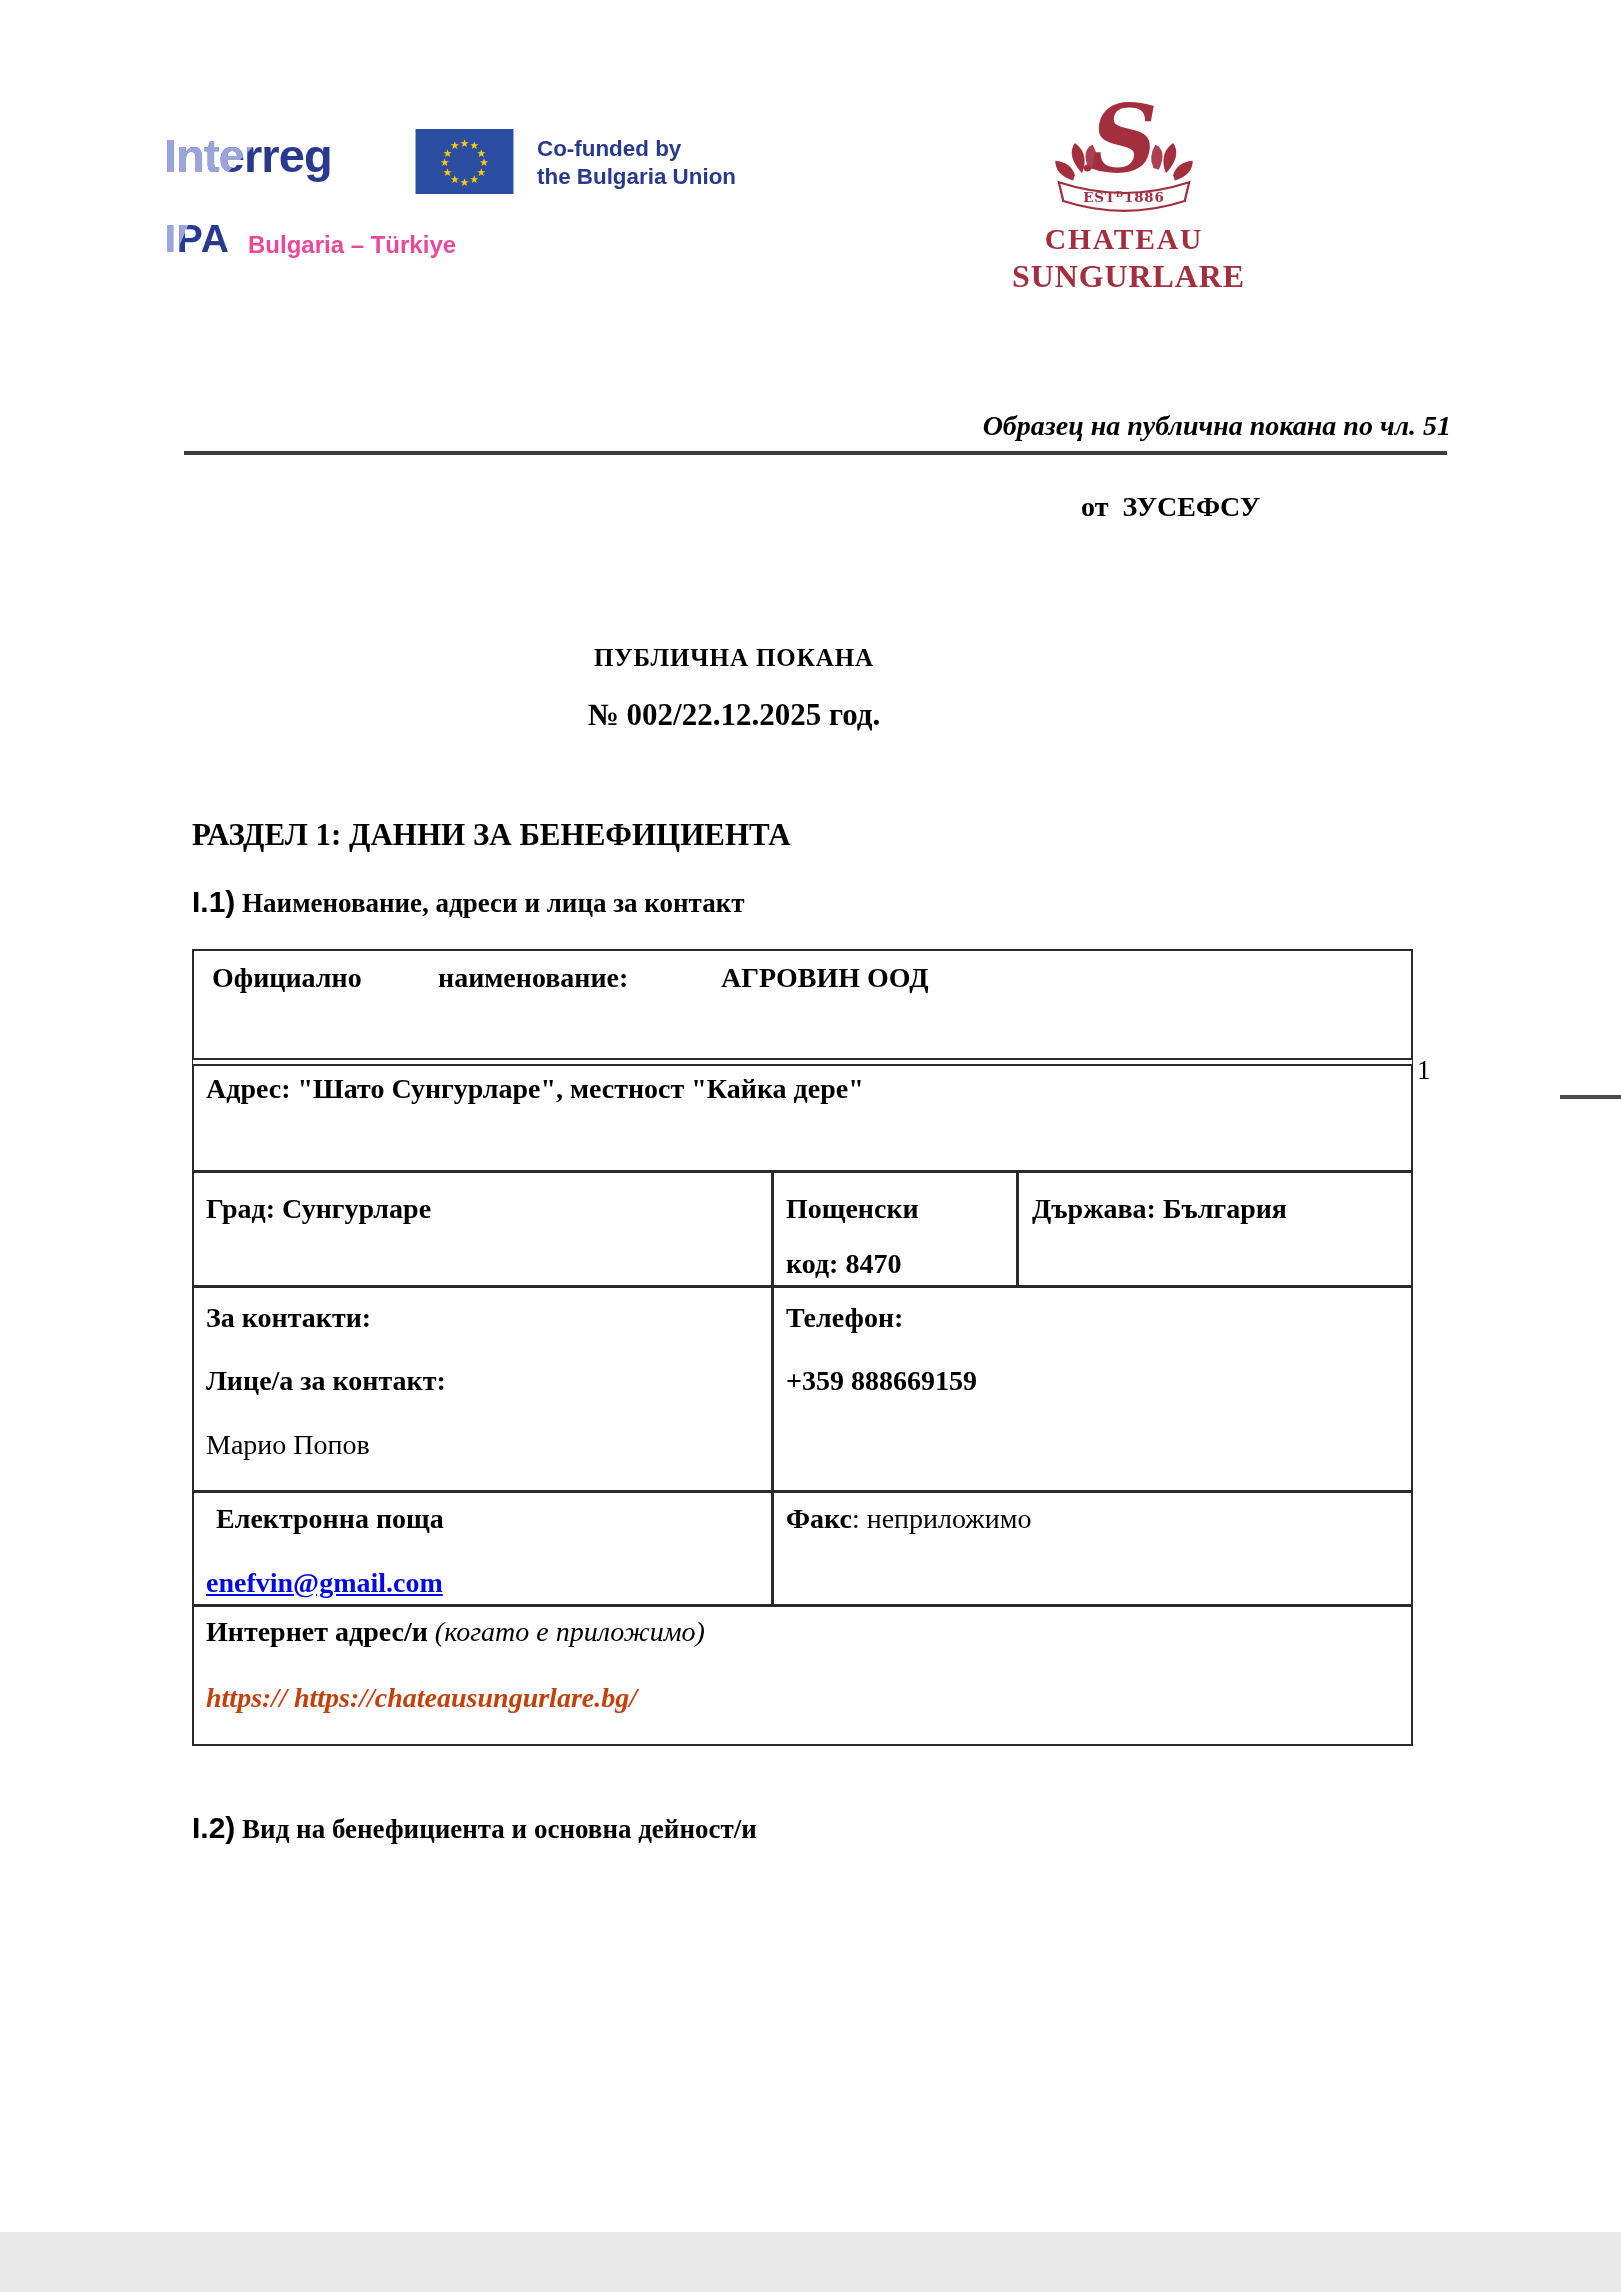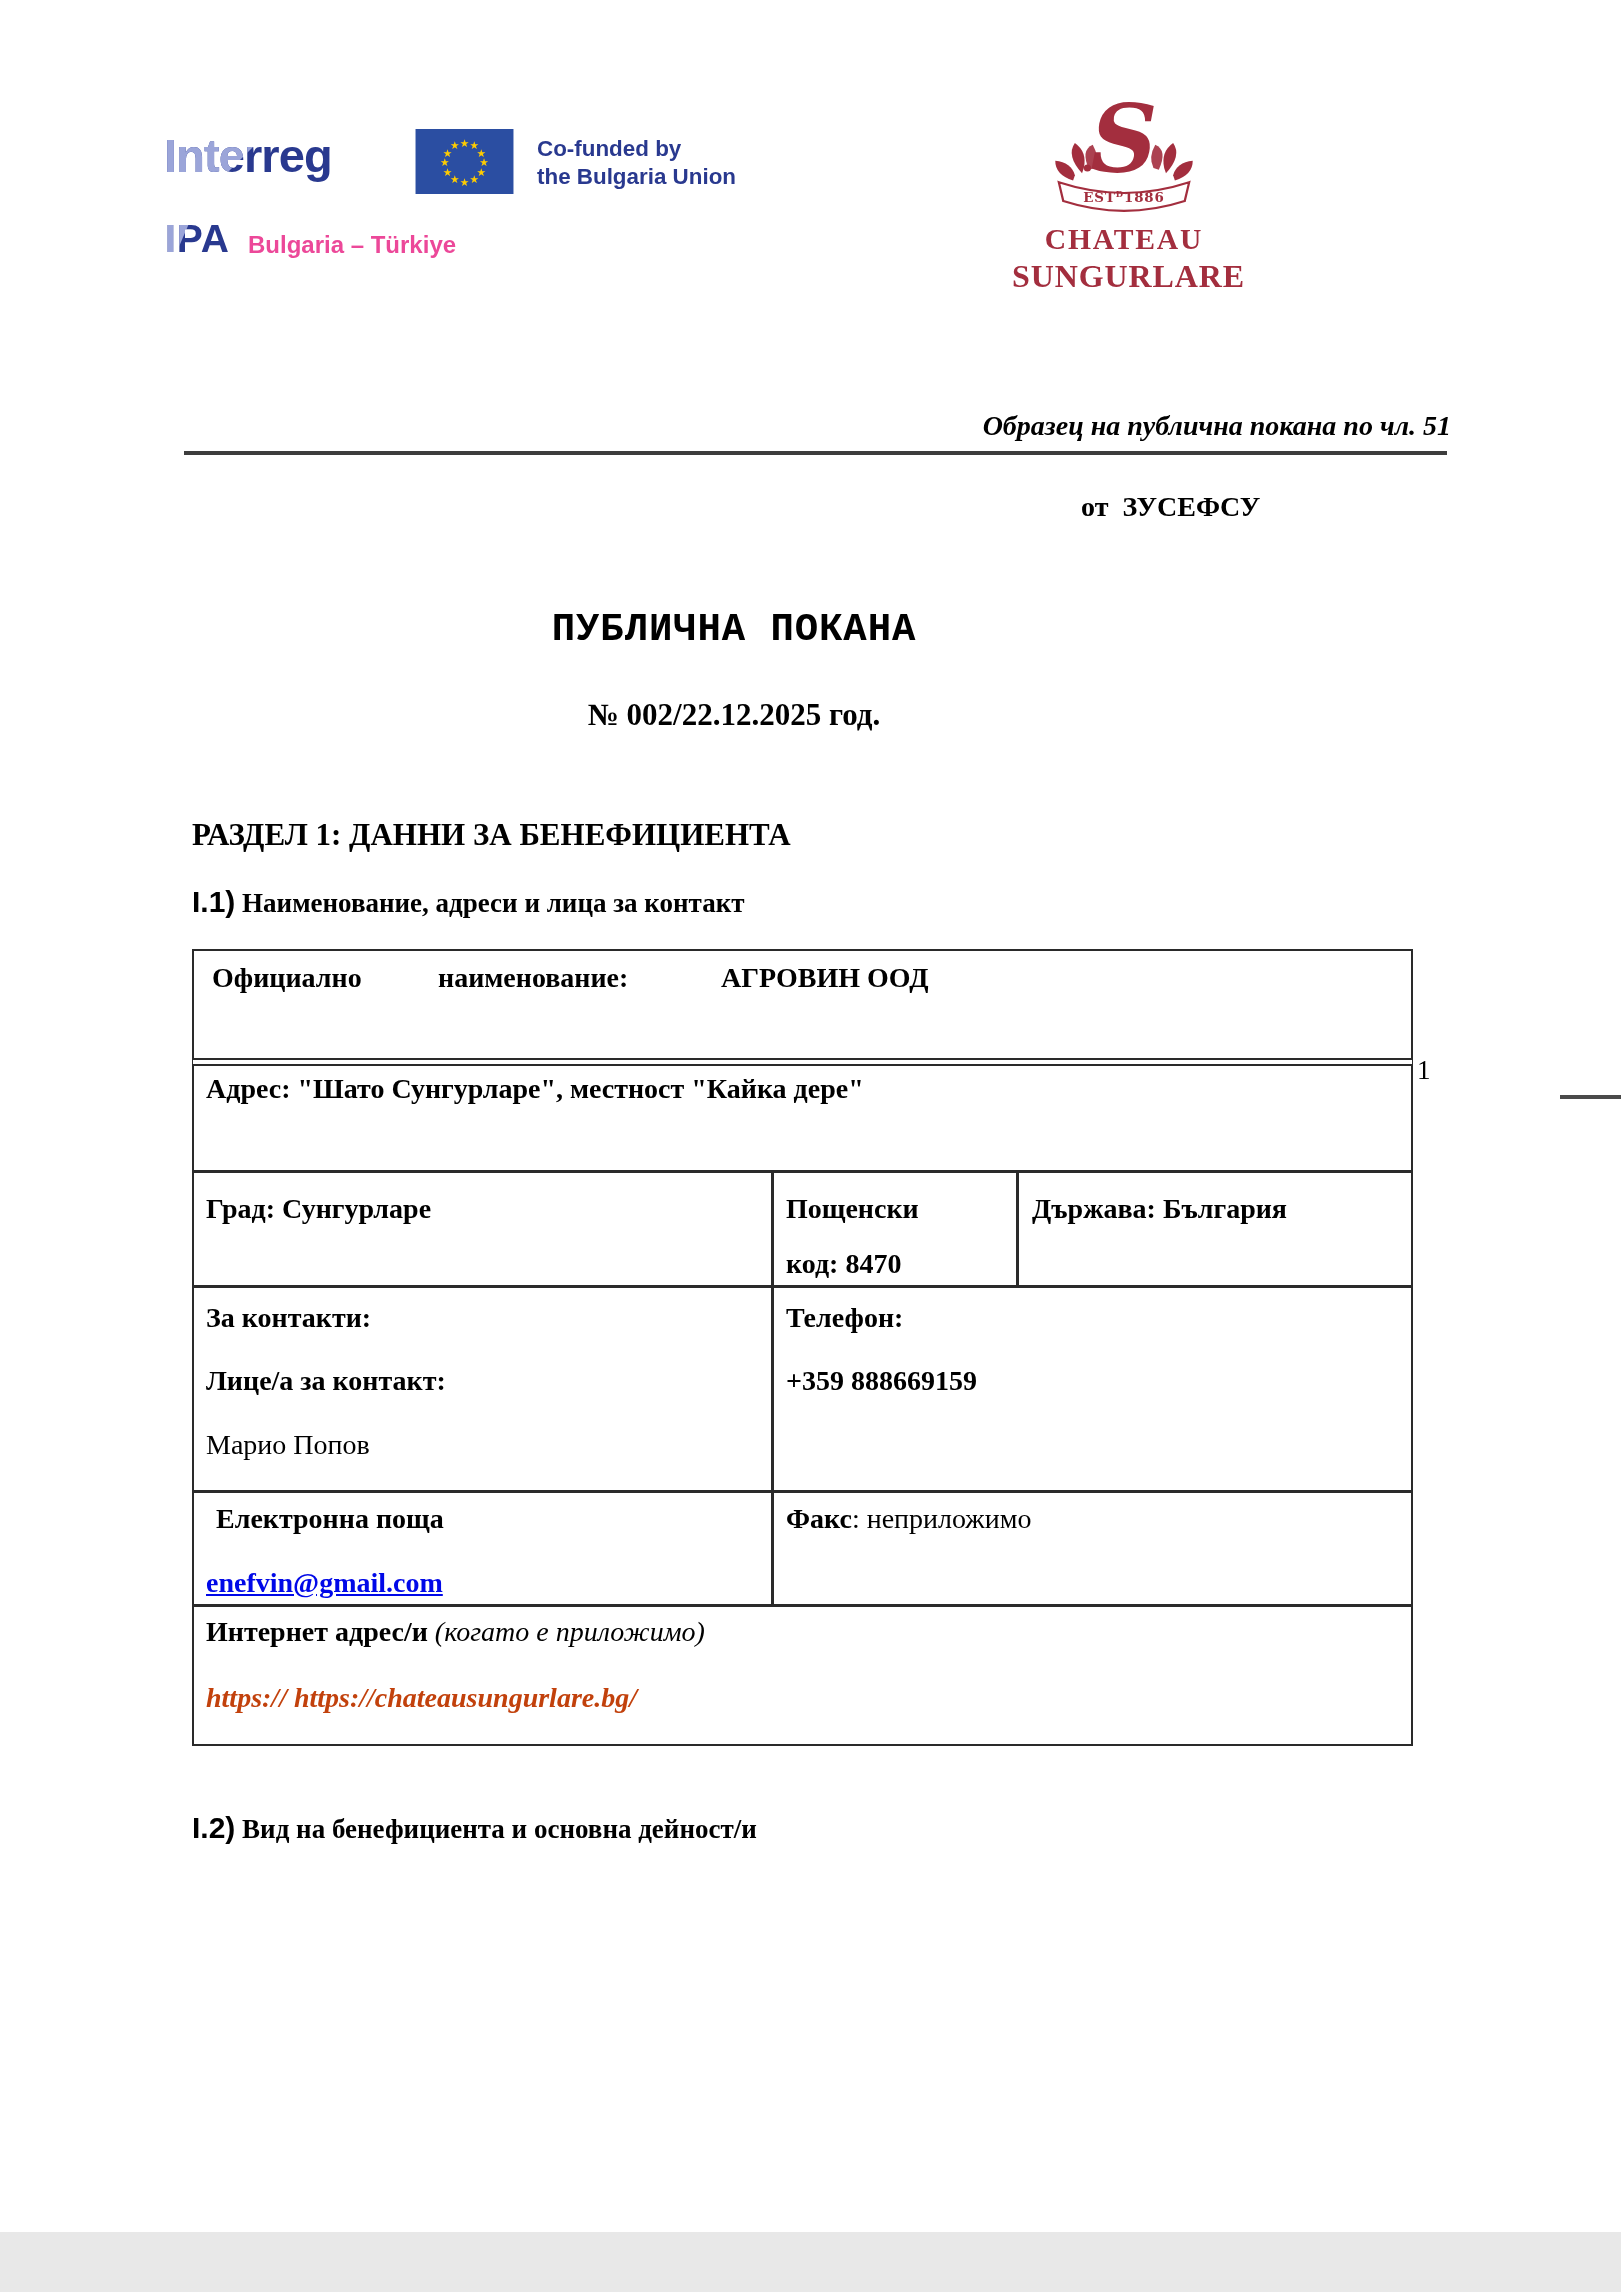--- a/index.html
+++ b/index.html
@@ -28,21 +28,21 @@
   .chateau { position:absolute; left:1012px; top:93px; width:224px; text-align:center; color:#a32e3e; }
   .chateau-emblem { display:block; margin:0 auto; }
   .chateau-name1 { display:block; font-size:29.6px; font-weight:bold; letter-spacing:1.8px; margin-top:5.4px; }
   .chateau-name2 { display:block; font-size:32px; font-weight:bold; letter-spacing:0.9px; margin-top:1.8px; }
 
   
   .subject { position:absolute; right:171px; top:410px; font-size:28px; font-weight:bold; font-style:italic; }
   .subject-underline { position:absolute; left:184px; top:451px; width:1263px; height:3.6px; background:#3d3d3d; }
   .from-line { position:absolute; left:1081px; top:491px; font-size:28px; font-weight:bold; white-space:pre; }
   .center-block { position:absolute; left:192px; width:1084px; text-align:center; font-weight:bold; }
-  .doc-title { top:608px; font-size:39px; letter-spacing:0.9px;font-family:Liberation Mono, monospace; }
+  .doc-title { top:644px; font-size:25px; letter-spacing:0.9px; }
   .doc-number { top:697px; font-size:31px; }
 
   .sec1 { position:absolute; left:192px; top:817px; font-size:31px; font-weight:bold; }
   .ihead { position:absolute; left:192px; font-weight:bold; }
   .ihead .pfx { font-family:"Liberation Sans", sans-serif; font-size:30px; }
   .ihead .ttl { font-family:"Liberation Serif", serif; font-size:27px; }
   .i1 { top:885px; }
   .i2 { top:1811px; }
 
   

